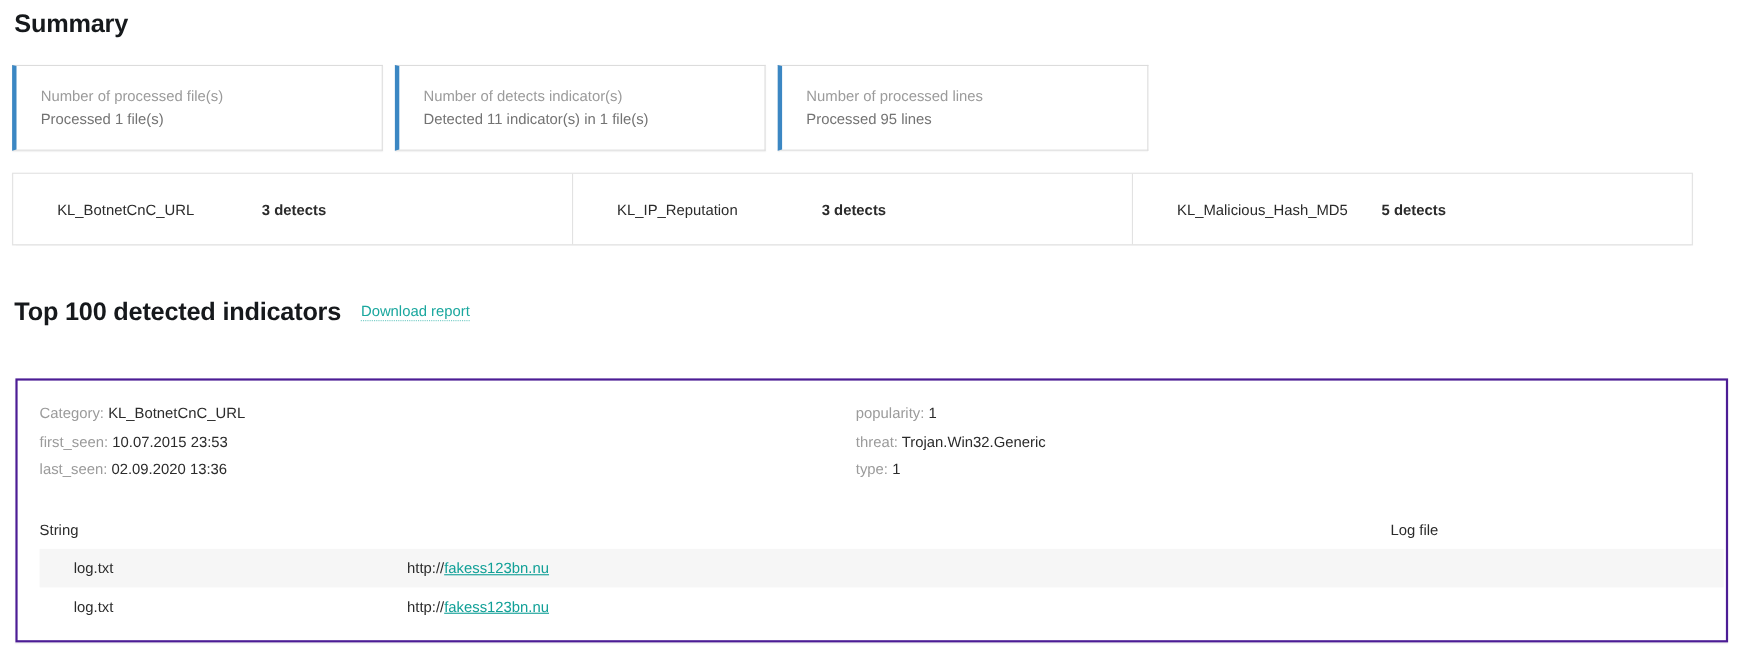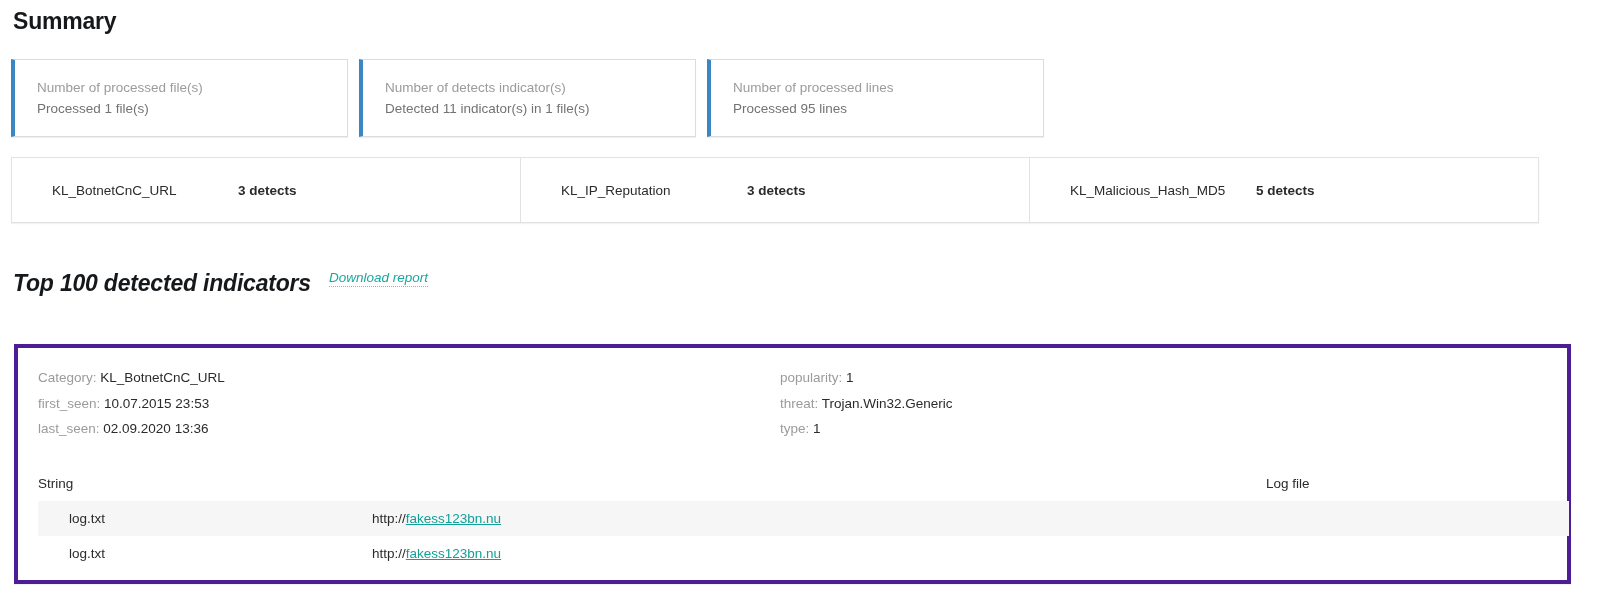--- a/index.html
+++ b/index.html
@@ -103,22 +103,21 @@
     white-space: nowrap;
     font-weight: bold;
   }
 
   
   .section-head {
     position: absolute;
     left: 13px;
     top: 270px;
     display: flex;
-    align-items: flex-start;
-    font-style: italic;
+    align-items: center;
   }
   .section-title {
     font-size: 23px;
     font-weight: bold;
     letter-spacing: -0.2px;
     color: #16191c;
   }
   .download-link {
     margin-left: 18px;
     font-size: 13.5px;
@@ -130,21 +129,21 @@
   }
 
   
   .indicator-panel {
     position: absolute;
     left: 14px;
     top: 344px;
     width: 1557px;
     height: 240px;
     box-sizing: border-box;
-    border: 4px solid #4c1d95;
+    border: 2px solid #4c1d95;
     background: #ffffff;
     box-shadow: 0 1px 1px rgba(0,0,0,0.05);
   }
   .meta-grid {
     position: absolute;
     left: 0;
     top: 17px;
     width: 100%;
   }
   .meta-col {

